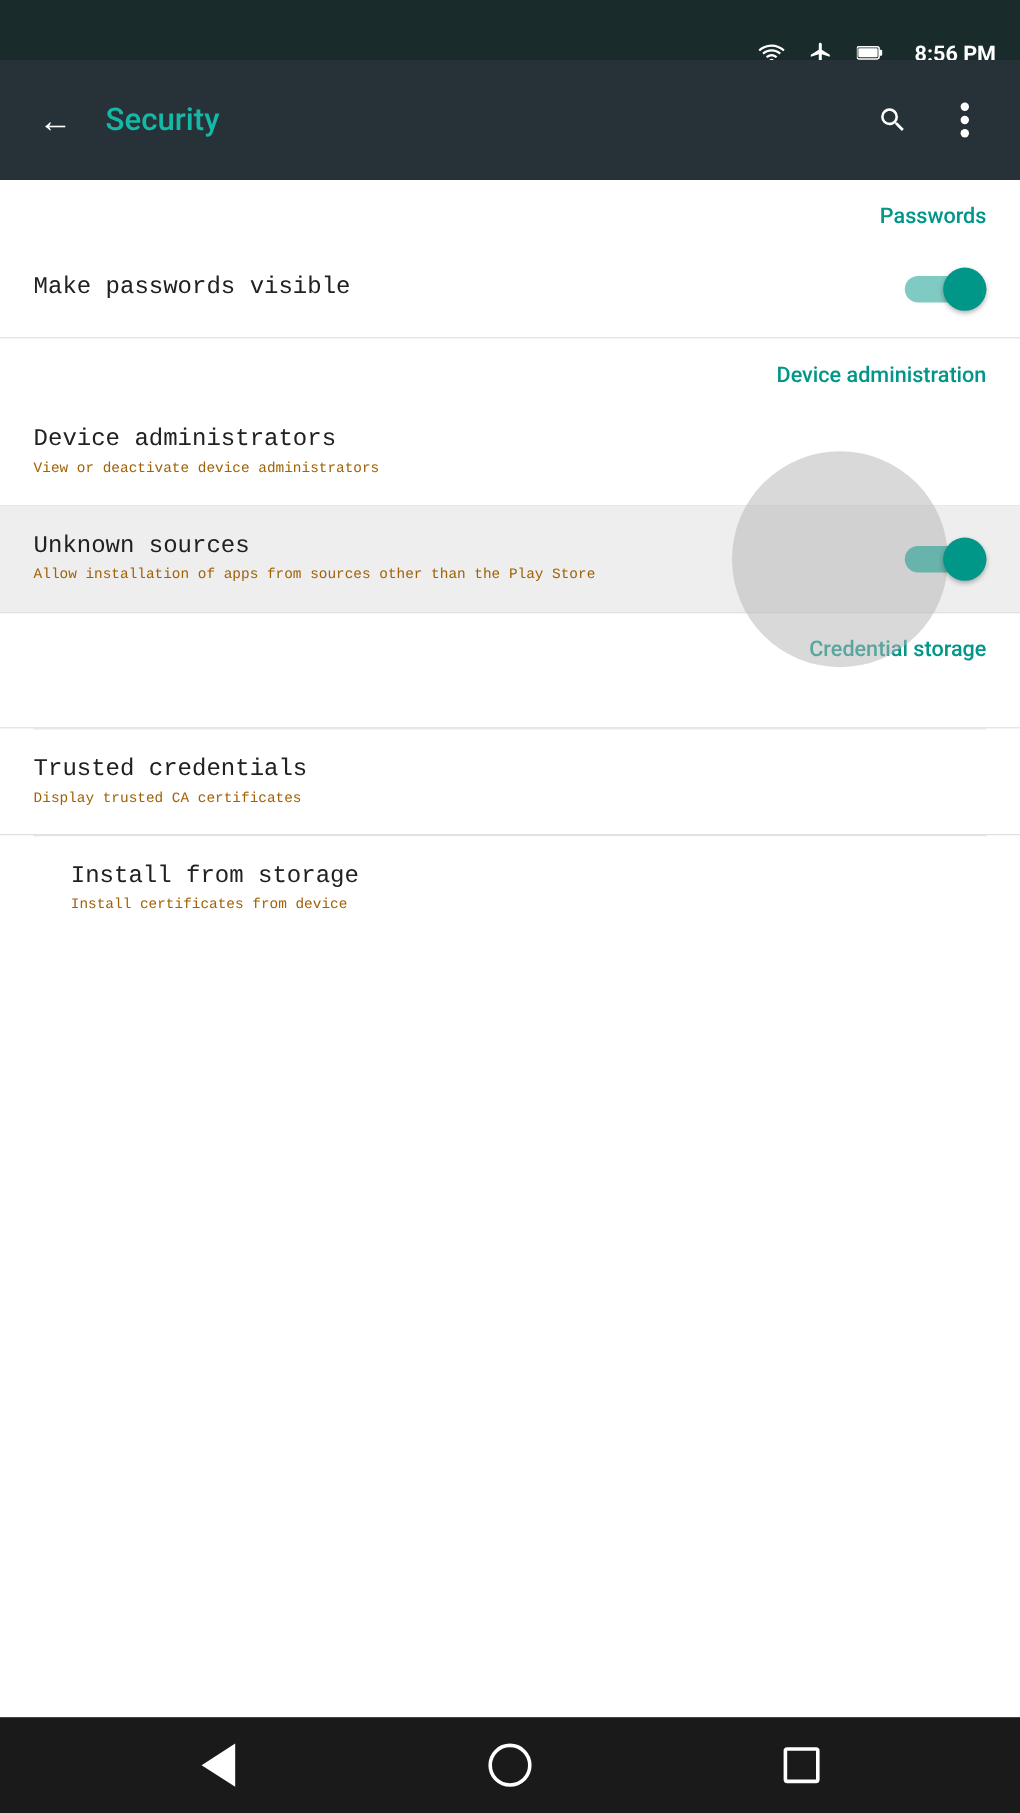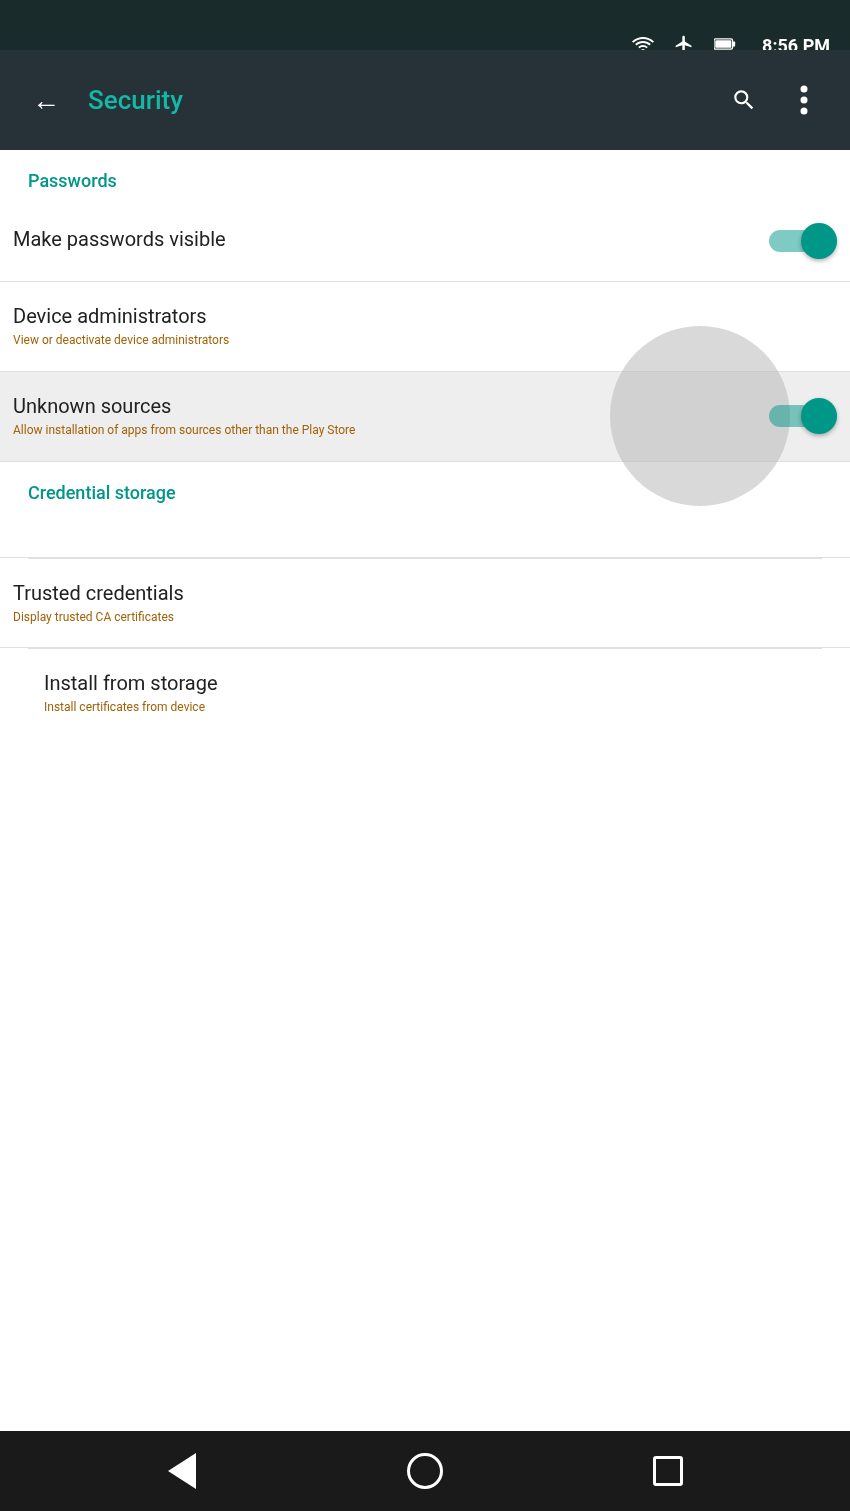--- a/index.html
+++ b/index.html
@@ -82,31 +82,33 @@
       background: #ffffff;
       overflow: hidden;
     }
 
     
     .section-header {
       padding: 20px 28px 10px 28px;
       color: #009688;
       font-size: 18px;
       font-weight: 500;
+      text-align: right;
     }
 
     
     .setting-item {
-      padding: 22px 13px;
+      padding: 22px 28px;
       display: flex;
       align-items: center;
       justify-content: flex-start;
       background: #ffffff;
       border-bottom: 1px solid #e0e0e0;
       cursor: pointer;
+      font-family: Liberation Mono, monospace;
     }
     .setting-item:last-child {
       border-bottom: none;
       margin-left: 31px;
     }
     .setting-text {
       flex: 1;
     }
     .setting-title {
       font-size: 20px;
@@ -280,20 +282,21 @@
   <div class="setting-item">
     <div class="setting-text">
       <div class="setting-title">Make passwords visible</div>
     </div>
     <div class="toggle-switch">
       <div class="toggle-track on"></div>
       <div class="toggle-thumb on"></div>
     </div>
   </div>
 
+  <div class="section-header">Device administration</div>
 
   <div class="setting-item">
     <div class="setting-text">
       <div class="setting-title">Device administrators</div>
       <div class="setting-subtitle">View or deactivate device administrators</div>
     </div>
   </div>
 
   <div class="setting-item active-highlight">
     <div class="ripple-bg"></div>

